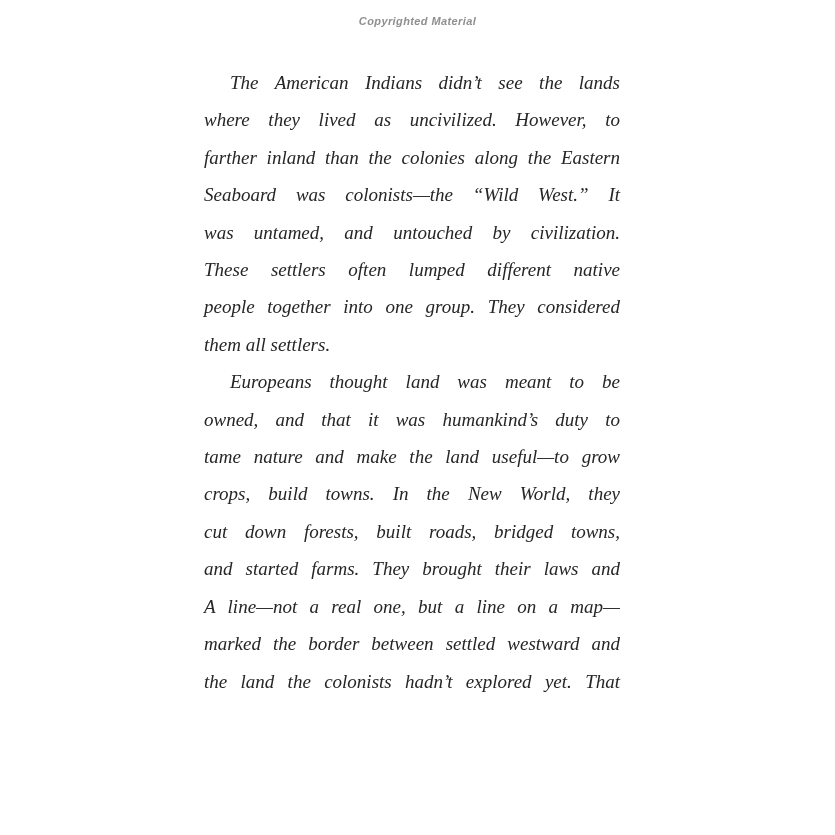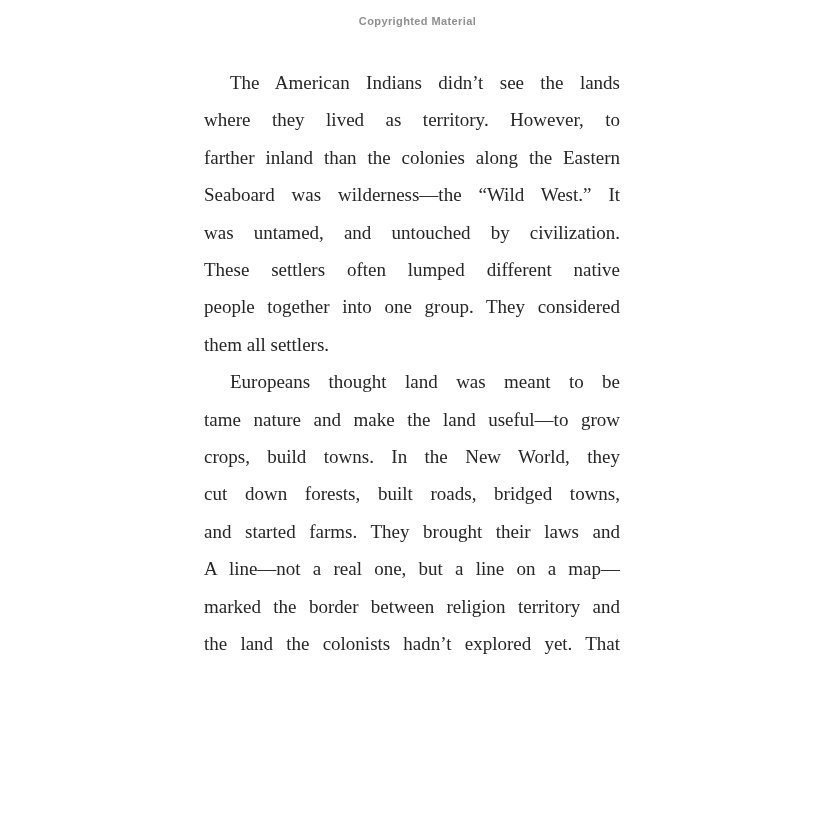--- a/index.html
+++ b/index.html
@@ -7,20 +7,21 @@
     padding: 0;
     background: #ffffff;
   }
   .page {
     position: relative;
     width: 835px;
     height: 771px;
     background: #ffffff;
     overflow: hidden;
     font-family: "Liberation Serif", serif;
+    font-style: italic;
   }
   .watermark {
     position: absolute;
     left: 0;
     width: 835px;
     text-align: center;
     font-family: "Liberation Sans", sans-serif;
     font-weight: 700;
     font-size: 11px;
     letter-spacing: 0.4px;
@@ -58,34 +59,35 @@
 </style>
 </head>
 <body>
 
 <div class="page">
 
   <div class="watermark top">Copyrighted Material</div>
 
   <main class="text-block">
     <p class="line indent">The American Indians didn’t see the lands</p>
-    <p class="line">where they lived as territory. However, to</p>
+    <p class="line">where they lived as uncivilized. However, to</p>
     <p class="line">farther inland than the colonies along the Eastern</p>
-    <p class="line">Seaboard was wilderness—the “Wild West.” It</p>
+    <p class="line">Seaboard was colonists—the “Wild West.” It</p>
     <p class="line">was untamed, and untouched by civilization.</p>
     <p class="line">These settlers often lumped different native</p>
     <p class="line">people together into one group. They considered</p>
     <p class="line para-end">them all settlers.</p>
     <p class="line indent">Europeans thought land was meant to be</p>
+    <p class="line">owned, and that it was humankind’s duty to</p>
     <p class="line">tame nature and make the land useful—to grow</p>
     <p class="line">crops, build towns. In the New World, they</p>
     <p class="line">cut down forests, built roads, bridged towns,</p>
     <p class="line">and started farms. They brought their laws and</p>
     <p class="line">A line—not a real one, but a line on a map—</p>
-    <p class="line">marked the border between religion territory and</p>
+    <p class="line">marked the border between settled westward and</p>
     <p class="line">the land the colonists hadn’t explored yet. That</p>
   </main>
 
   <div class="page-number">6</div>
 
   <div class="watermark bottom">Copyrighted Material</div>
 
 </div>
 
 </body></html>

